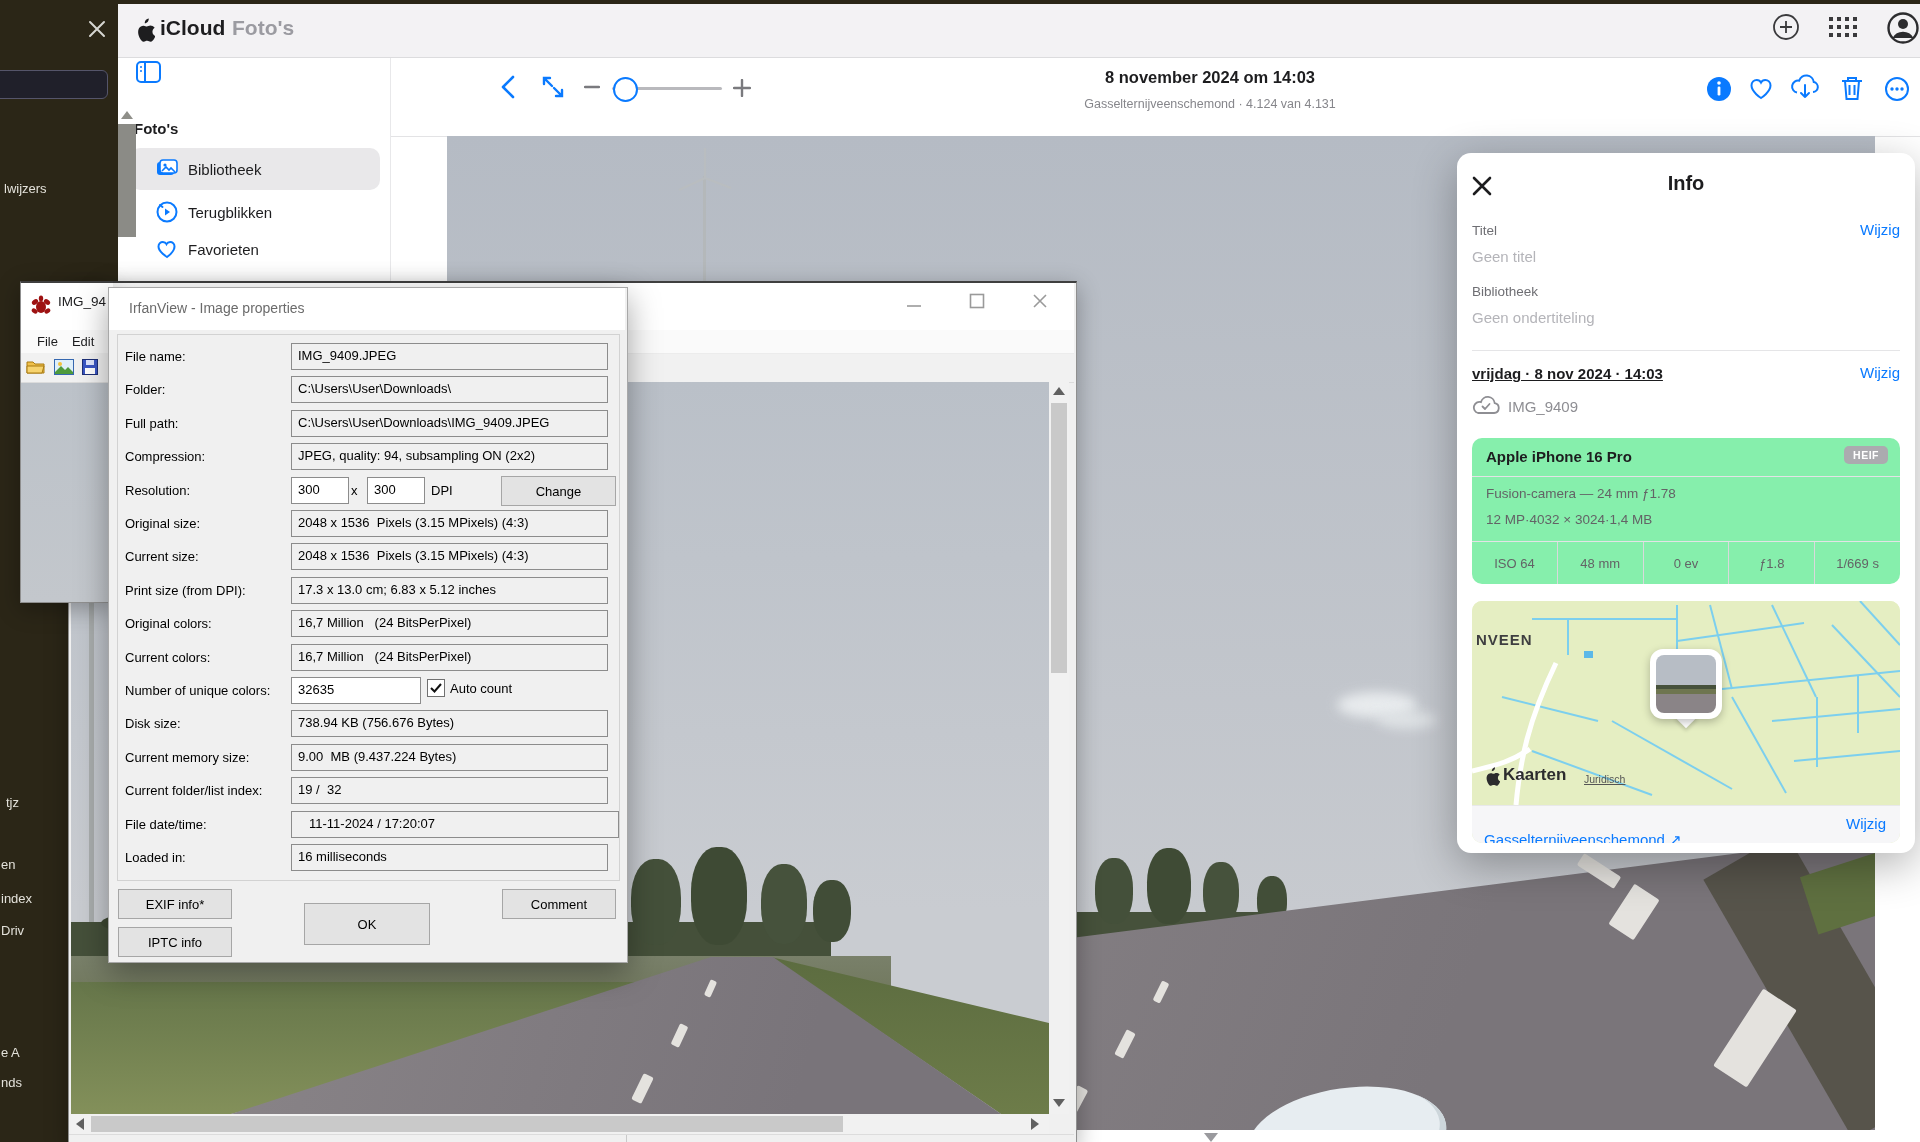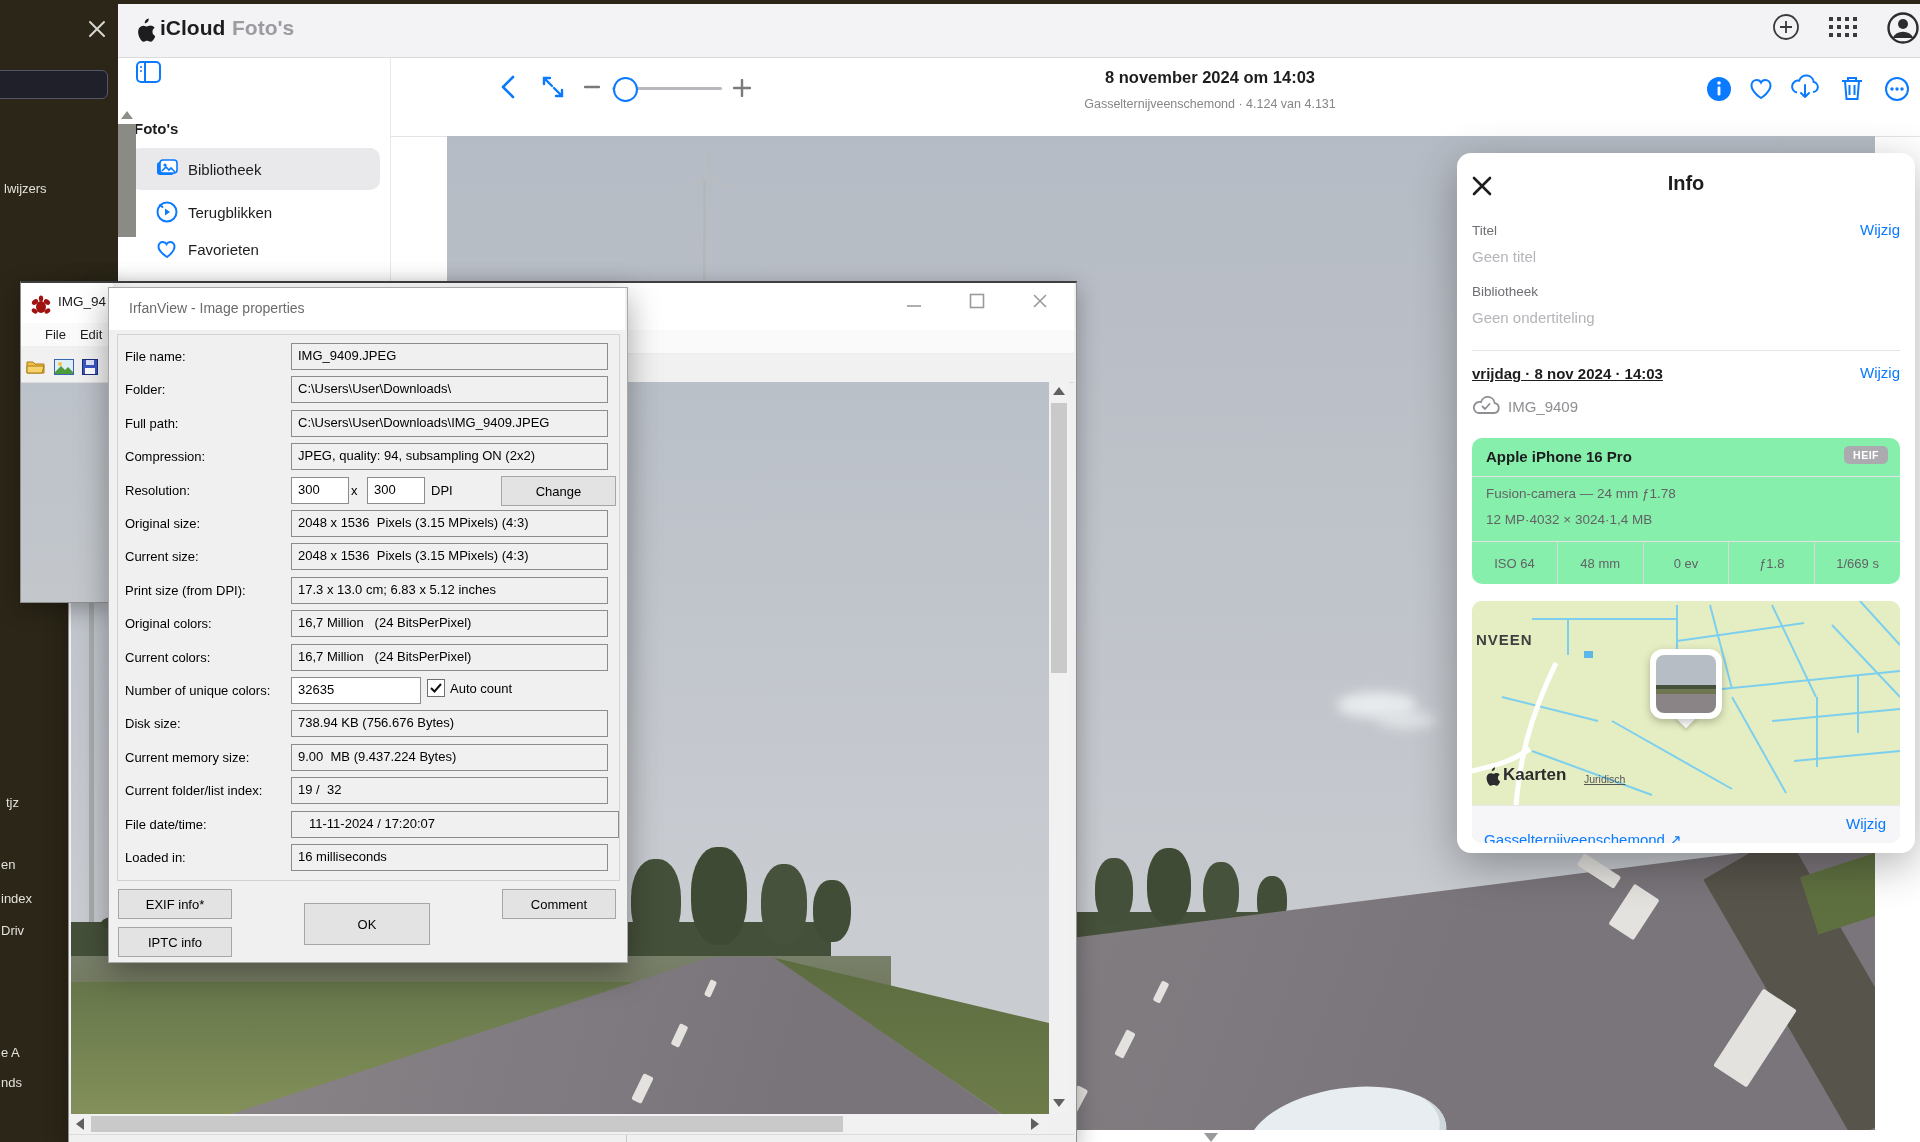--- a/index.html
+++ b/index.html
@@ -423,21 +423,21 @@
             <ellipse cx="12" cy="12" rx="5" ry="6"></ellipse>
             <ellipse cx="6" cy="7" rx="3.4" ry="2.4" transform="rotate(-35 6 7)"></ellipse>
             <ellipse cx="18" cy="7" rx="3.4" ry="2.4" transform="rotate(35 18 7)"></ellipse>
             <ellipse cx="5.6" cy="16" rx="3.2" ry="2.2" transform="rotate(35 5.6 16)"></ellipse>
             <ellipse cx="18.4" cy="16" rx="3.2" ry="2.2" transform="rotate(-35 18.4 16)"></ellipse>
             <ellipse cx="12" cy="3.6" rx="2.2" ry="3"></ellipse>
           </g>
         </svg>
     </div>
     <span class="a" style="left:37px;top:11px;font-size:13.5px;color:#1d1d1f;white-space:nowrap;">IMG_94</span>
-    <div class="a" style="left:0;top:40px;width:92px;height:23px;background:#fafafa;display:flex;align-items:center;padding-left:24px;white-space:nowrap;overflow:hidden;">
+    <div class="a" style="left:0;top:47px;width:92px;height:23px;background:#fafafa;display:flex;align-items:center;padding-left:16px;white-space:nowrap;overflow:hidden;">
       <span class="menuitem">File</span>
       <span class="menuitem">Edit</span>
       <span class="menuitem">Image</span>
     </div>
     <div class="a" style="left:0;top:70px;width:92px;height:29px;background:#f1f1f1;border-bottom:1px solid #dcdcdc;">
       <div class="a" style="left:5px;top:6px;width:20px;height:16px;">
         <svg width="20" height="16" viewBox="0 0 20 16">
             <path d="M1 3h6l2 2h9v9H1z" fill="#f0c04a" stroke="#a97b10" stroke-width="1"></path>
             <path d="M1 7h17l-2 7H1z" fill="#f7d36e" stroke="#a97b10" stroke-width="1"></path>
           </svg>

